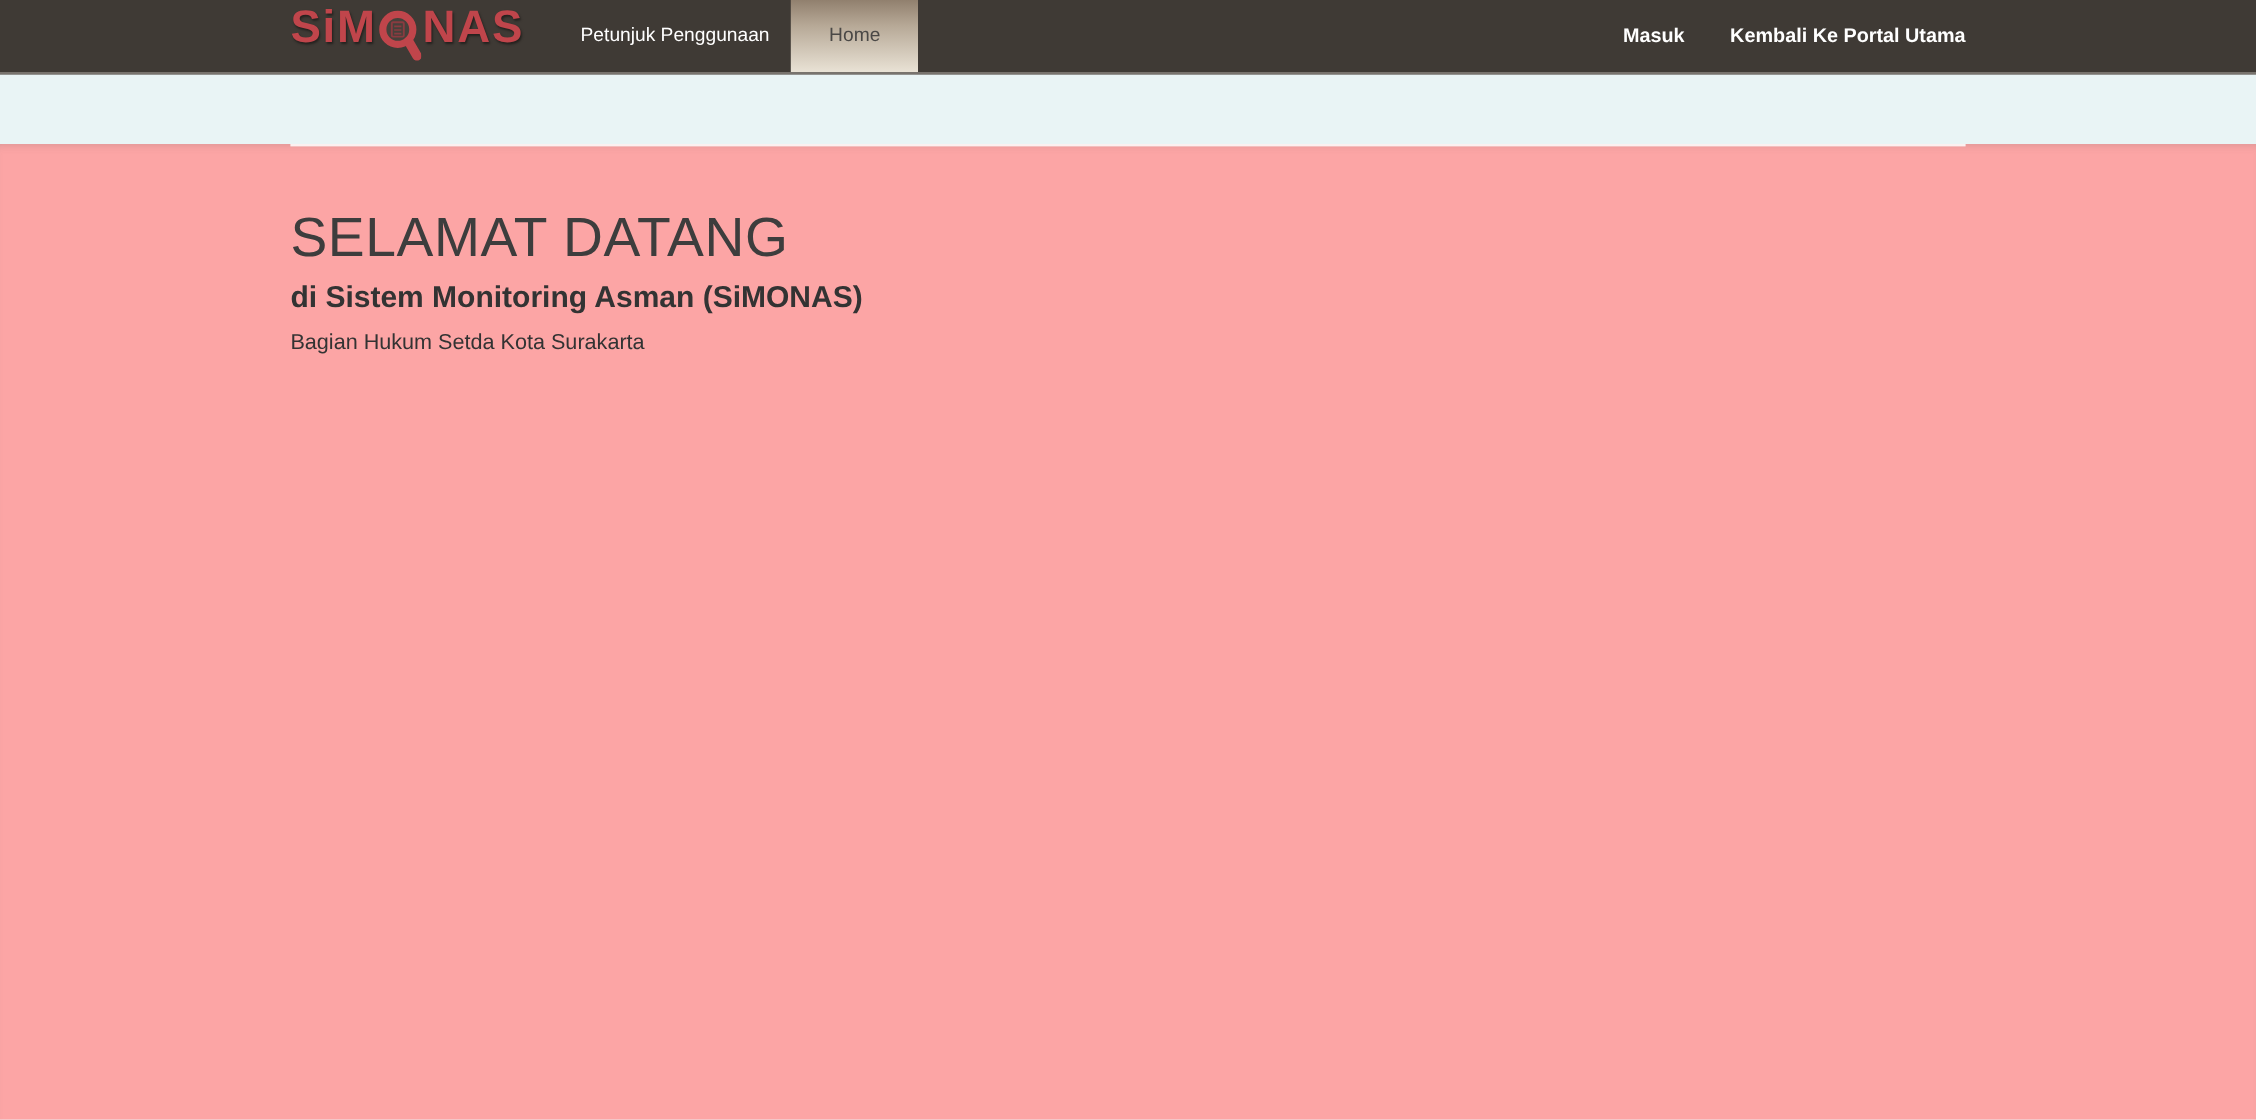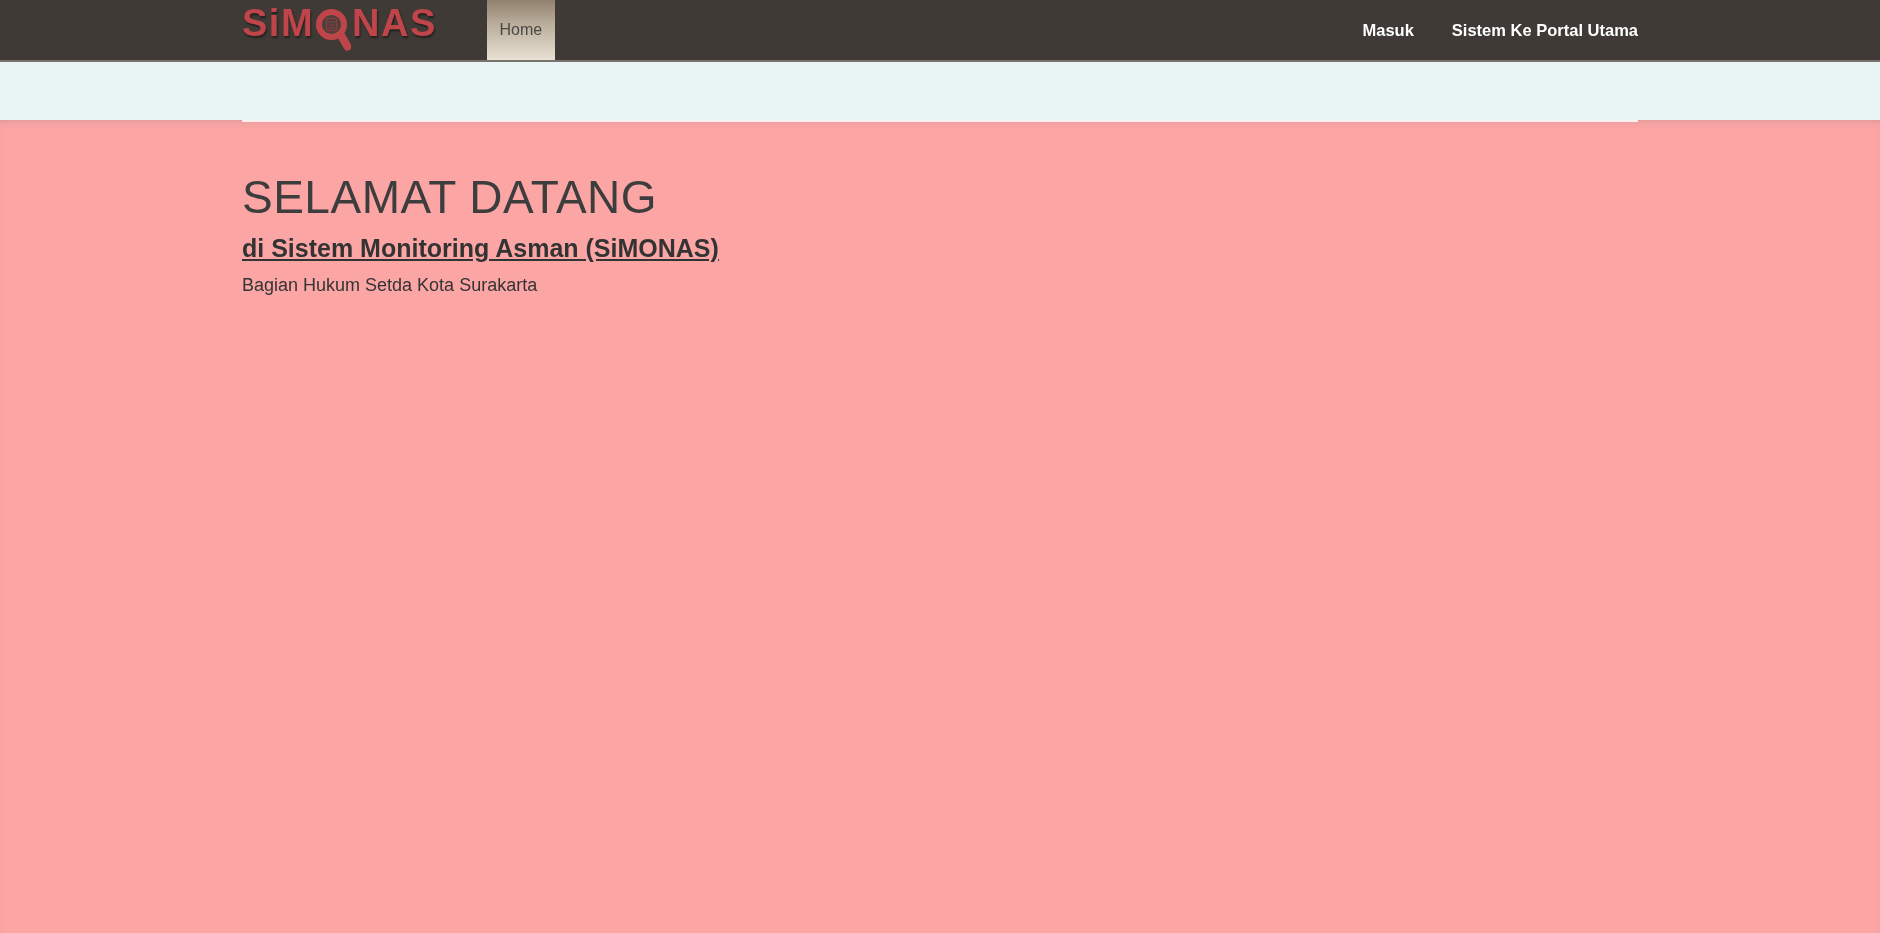--- a/index.html
+++ b/index.html
@@ -45,22 +45,22 @@
     color: #ffffff;
     font-size: 16px;
     text-decoration: none;
     display: flex;
     align-items: center;
     padding: 0 9px;
     cursor: pointer;
   }
   .nav-link.plain { margin-right: 9px; }
   .nav-tab-active {
-    margin-left: 12px;
-    width: 68px;
+    margin-left: 0;
+    width: 106px;
     justify-content: center;
     background: linear-gradient(to bottom, #91806e 0%, #b6a896 35%, #e9e2d5 100%);
     color: #4a4846;
   }
   .nav-right {
     margin-left: auto;
     display: flex;
     align-items: center;
     gap: 38px;
   }
@@ -88,21 +88,20 @@
     font-weight: 500;
     letter-spacing: 0.5px;
     color: #3d3d3d;
     line-height: 1.05;
   }
   .welcome h2 {
     margin-top: 13px;
     font-size: 25px;
     font-weight: bold;
     color: #333333;
-    text-decoration: underline;
   }
   .welcome h3 {
     margin-top: 12px;
     font-size: 18px;
     font-weight: normal;
     color: #333333;
   }
 
   
   .footer {
@@ -128,26 +127,27 @@
           <line x1="13.5" y1="14" x2="19.5" y2="14" stroke="#8a3b40" stroke-width="1.4"></line>
           <line x1="13.5" y1="17" x2="19.5" y2="17" stroke="#8a3b40" stroke-width="1.4"></line>
           <line x1="13.5" y1="20" x2="19.5" y2="20" stroke="#8a3b40" stroke-width="1.4"></line>
           <line x1="25.5" y1="26.5" x2="32.5" y2="38.5" stroke="#c0454b" stroke-width="8" stroke-linecap="round"></line>
         </svg>
       </span>
       <span>NAS</span>
     </a>
 
     <nav class="nav-left">
+      <a class="nav-link plain">Petunjuk Penggunaan</a>
       <a class="nav-link nav-tab-active">Home</a>
     </nav>
 
     <nav class="nav-right">
       <a class="nav-link">Masuk</a>
-      <a class="nav-link">Sistem Ke Portal Utama</a>
+      <a class="nav-link">Kembali Ke Portal Utama</a>
     </nav>
 
   </div>
 </header>
 
 <main class="main">
   <div class="container">
     <hr class="content-divider">
     <section class="welcome">
       <h1>SELAMAT DATANG</h1>

